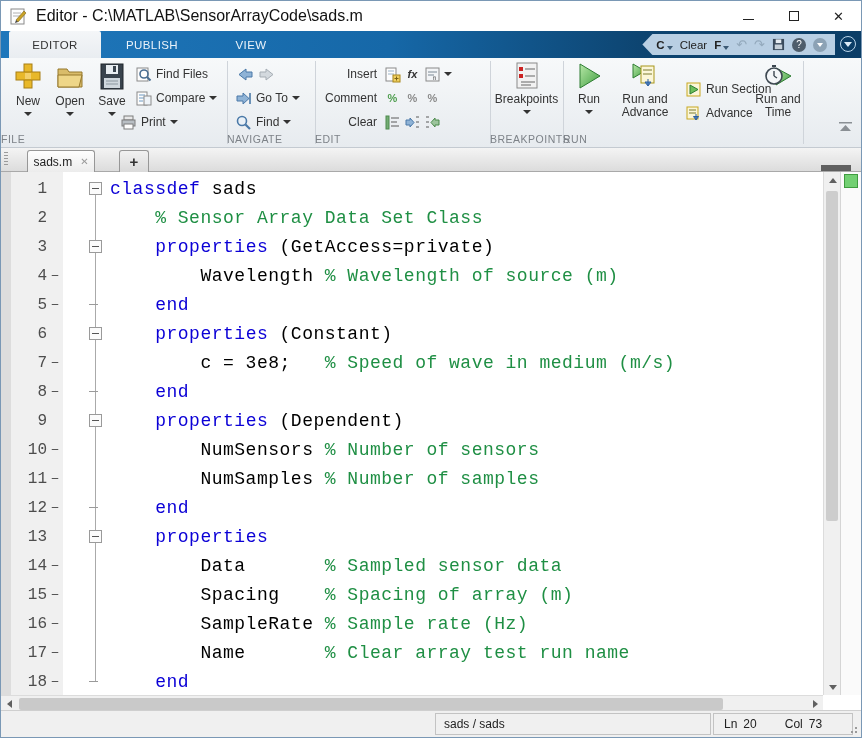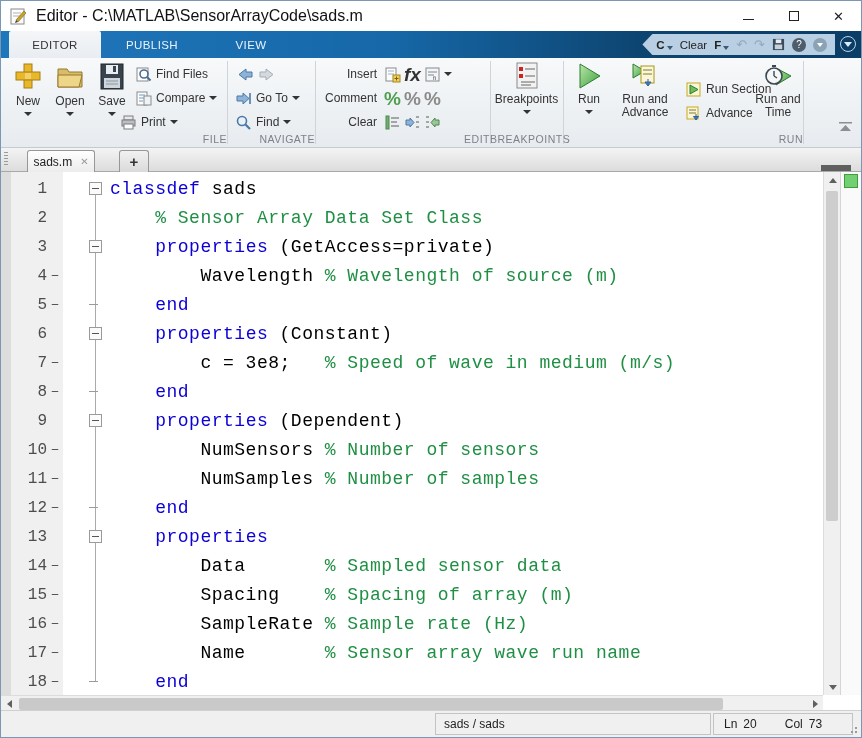--- a/index.html
+++ b/index.html
@@ -34,30 +34,30 @@
   .qat-floppy { width:13px; height:13px; }
   .qat-circle { width:14px; height:14px; border-radius:50%; background:#4e5d6b; color:#fff; font-size:10px; display:flex; align-items:center; justify-content:center; cursor:pointer; }
   .qat-circle.gray { background:#8ca2b5; }
   .strip-dd { position:absolute; right:5px; top:5px; width:16px; height:16px; border-radius:50%; border:1px solid #bcd6ea; display:flex; align-items:center; justify-content:center; cursor:pointer; }
   .strip-dd .dd-caret { width:0;height:0;border-left:4px solid transparent;border-right:4px solid transparent;border-top:5px solid #dcebf7; }
 
   
   .toolbar { position:absolute; left:0; top:57px; width:100%; height:90px;
     background:linear-gradient(#f7f9fa,#e7ebef); border-bottom:1px solid #c4cad1; }
   .sep { position:absolute; top:3px; bottom:3px; width:1px; background:#cfd4da; }
-  .section-label { position:absolute; bottom:2px; font-size:10.5px; color:#7d8288; letter-spacing:0.5px; text-align:right; }
+  .section-label { position:absolute; bottom:2px; font-size:10.5px; color:#7d8288; letter-spacing:0.5px; text-align:left; }
   .bigbtn { position:absolute; top:4px; display:flex; flex-direction:column; align-items:center; cursor:pointer; }
   .bigbtn .blabel { font-size:12px; color:#333; margin-top:3px; white-space:pre-line; text-align:center; line-height:13px; }
   .caret { width:0; height:0; border-left:4px solid transparent; border-right:4px solid transparent; border-top:4px solid #333; margin-top:4px; }
   .mini-row { position:absolute; display:flex; align-items:center; gap:4px; cursor:pointer; height:18px; }
   .mini-row .mlabel { font-size:12px; color:#333; white-space:nowrap; }
   .edit-row { position:absolute; display:flex; align-items:center; gap:3px; height:20px; }
   .edit-row .elabel { font-size:12px; color:#333; width:56px; text-align:right; margin-right:4px; }
   .icon16 { width:17px; height:17px; flex:0 0 auto; }
-  .glyph-icon { font-size:19px; font-weight:bold; line-height:17px; width:17px; text-align:center; cursor:pointer; }
+  .glyph-icon { font-size:11px; font-weight:bold; line-height:17px; width:17px; text-align:center; cursor:pointer; }
   .collapse-btn { position:absolute; right:8px; bottom:10px; cursor:pointer; }
 
   
   .doctabs { position:absolute; left:0; top:147px; width:100%; height:24px;
     background:linear-gradient(#f4f4f4,#dcdcdc); border-bottom:1px solid #a9a9a9; }
   .gripper { position:absolute; left:3px; top:4px; bottom:4px; width:5px;
     background-image:repeating-linear-gradient(#9a9a9a 0 1px, transparent 1px 3px); background-size:1px 100%; background-repeat:repeat-x; width:4px; }
   .dtab { position:absolute; top:2px; height:22px; border:1px solid #979797; border-bottom:none; border-radius:3px 3px 0 0;
     display:flex; align-items:center; justify-content:center; cursor:pointer; }
   .dtab.active { left:26px; width:68px; background:linear-gradient(#fefefe,#ececec); }
@@ -432,21 +432,21 @@
         <div class="code-row"><span class="lnum">7</span><span class="ldash">–</span><span class="lfold"></span><span class="ltext"><span class="tok-pl">        c = 3e8;   </span><span class="tok-cm">% Speed of wave in medium (m/s)</span></span></div>
         <div class="code-row"><span class="lnum">8</span><span class="ldash">–</span><span class="lfold fold-tick"></span><span class="ltext"><span class="tok-pl">    </span><span class="tok-kw">end</span></span></div>
         <div class="code-row"><span class="lnum">9</span><span class="ldash"></span><span class="lfold fold-minus"></span><span class="ltext"><span class="tok-pl">    </span><span class="tok-kw">properties</span><span class="tok-pl"> (Dependent)</span></span></div>
         <div class="code-row"><span class="lnum">10</span><span class="ldash">–</span><span class="lfold"></span><span class="ltext"><span class="tok-pl">        NumSensors </span><span class="tok-cm">% Number of sensors</span></span></div>
         <div class="code-row"><span class="lnum">11</span><span class="ldash">–</span><span class="lfold"></span><span class="ltext"><span class="tok-pl">        NumSamples </span><span class="tok-cm">% Number of samples</span></span></div>
         <div class="code-row"><span class="lnum">12</span><span class="ldash">–</span><span class="lfold fold-tick"></span><span class="ltext"><span class="tok-pl">    </span><span class="tok-kw">end</span></span></div>
         <div class="code-row"><span class="lnum">13</span><span class="ldash"></span><span class="lfold fold-minus"></span><span class="ltext"><span class="tok-pl">    </span><span class="tok-kw">properties</span></span></div>
         <div class="code-row"><span class="lnum">14</span><span class="ldash">–</span><span class="lfold"></span><span class="ltext"><span class="tok-pl">        Data       </span><span class="tok-cm">% Sampled sensor data</span></span></div>
         <div class="code-row"><span class="lnum">15</span><span class="ldash">–</span><span class="lfold"></span><span class="ltext"><span class="tok-pl">        Spacing    </span><span class="tok-cm">% Spacing of array (m)</span></span></div>
         <div class="code-row"><span class="lnum">16</span><span class="ldash">–</span><span class="lfold"></span><span class="ltext"><span class="tok-pl">        SampleRate </span><span class="tok-cm">% Sample rate (Hz)</span></span></div>
-        <div class="code-row"><span class="lnum">17</span><span class="ldash">–</span><span class="lfold"></span><span class="ltext"><span class="tok-pl">        Name       </span><span class="tok-cm">% Sensor array wave run name</span></span></div>
+        <div class="code-row"><span class="lnum">17</span><span class="ldash">–</span><span class="lfold"></span><span class="ltext"><span class="tok-pl">        Name       </span><span class="tok-cm">% Clear array test run name</span></span></div>
         <div class="code-row"><span class="lnum">18</span><span class="ldash">–</span><span class="lfold fold-tick"></span><span class="ltext"><span class="tok-pl">    </span><span class="tok-kw">end</span></span></div>
       </div>
 
     <div class="vscroll">
       <div class="sbtn" style="top:0">
           <div class="tri-up"></div>
         </div>
       <div class="vthumb"></div>
       <div class="sbtn" style="bottom:0">
           <div class="tri-down"></div>

